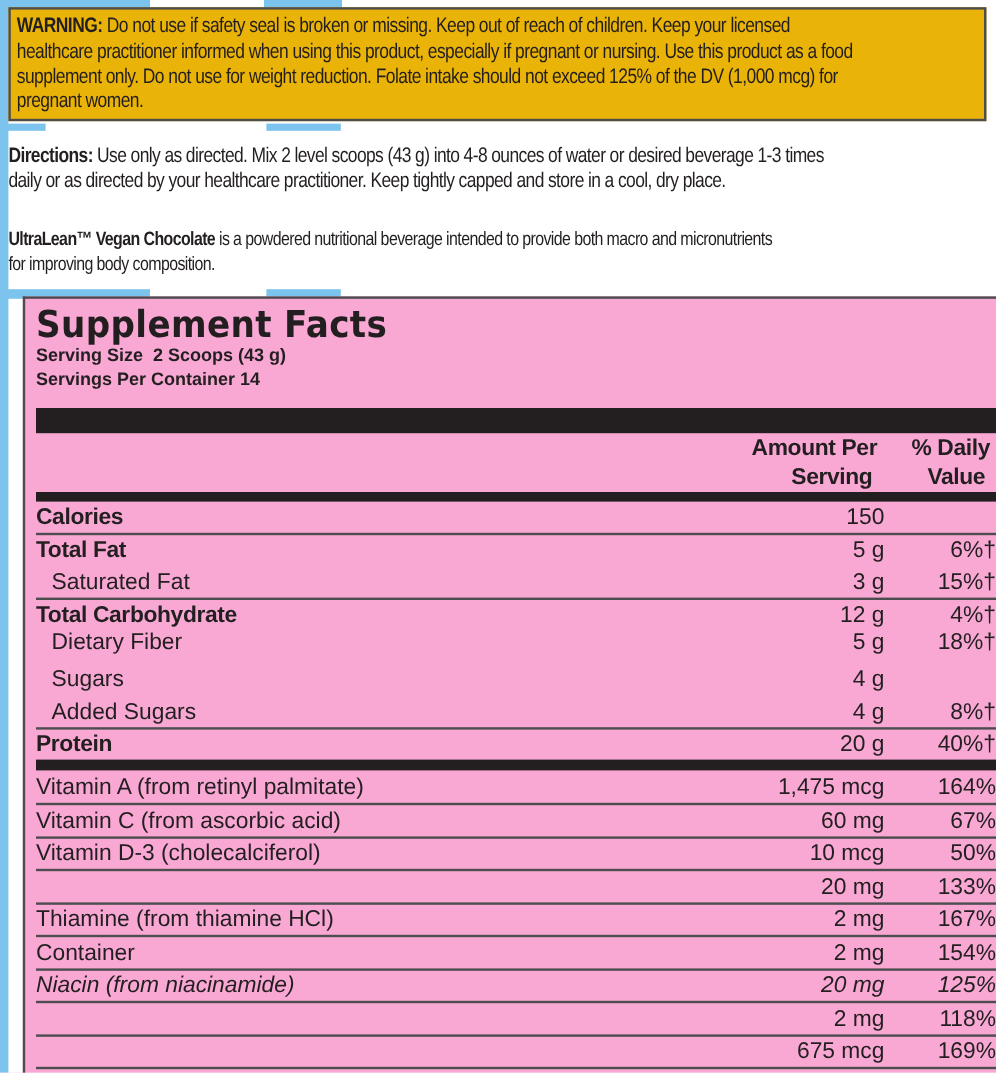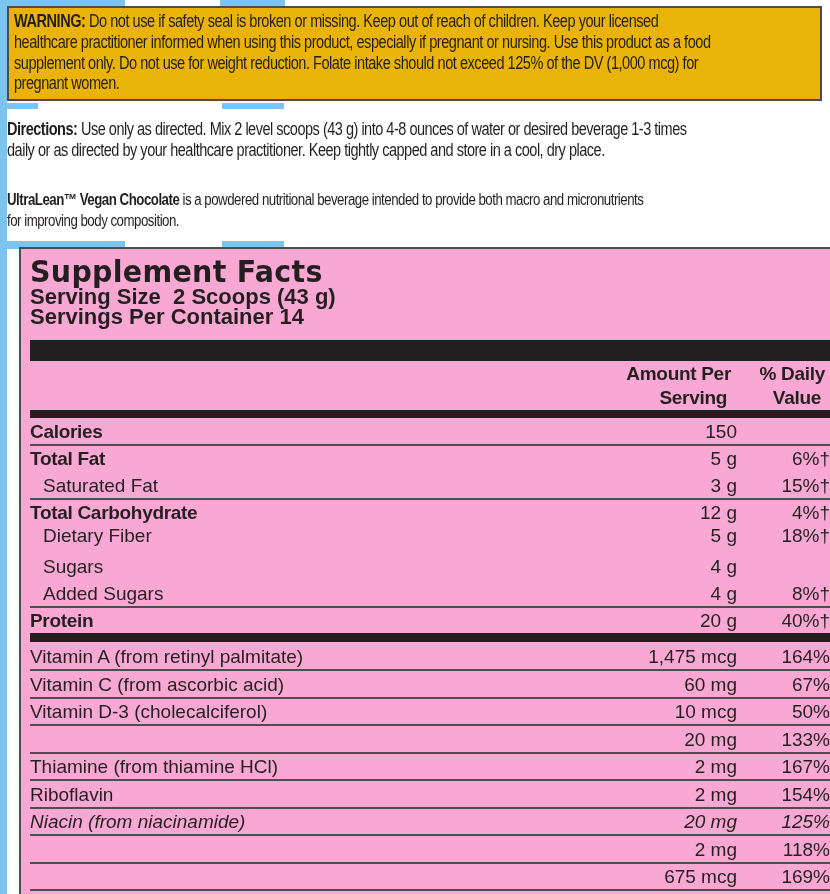--- a/index.html
+++ b/index.html
@@ -13,21 +13,21 @@
   .p5 { left:0; top:241px; width:125px; height:8px; }
   .p6 { left:222px; top:241px; width:62px; height:8px; }
   .warning-box { position:absolute; left:7px; top:6px; width:815px; height:95px; border:2px solid #4d4d4f; background:#eab308; box-sizing:border-box; padding:3px 5px; font-size:17.5px; line-height:20.8px; letter-spacing:-0.55px; transform-origin:left top; }
   .warning-box b { font-weight:bold; }
   .directions { position:absolute; left:7px; top:119px; width:818px; font-size:17.5px; line-height:20.8px; letter-spacing:-0.6px; }
   .desc { position:absolute; left:7px; top:190px; width:818px; font-size:16px; line-height:20.8px; letter-spacing:-0.6px; }
   .sx { display:inline-block; transform:scaleX(0.83); transform-origin:left; white-space:nowrap; }
 
   .facts { position:absolute; left:3px; top:247px; width:822px; height:647px; border:2px solid #4d4d4f; border-bottom:none; box-sizing:border-box; background:#f9a8d4;margin-left:16px; }
   .title { position:absolute; left:9px; top:5px; font-size:31px; font-weight:900; font-family:"DejaVu Sans", sans-serif; letter-spacing:0.3px; line-height:34px; transform:scaleX(0.92); transform-origin:left; }
-  .serving { position:absolute; left:9px; top:38px; font-size:22px; font-weight:bold; line-height:20px; }
+  .serving { position:absolute; left:9px; top:38px; font-size:15px; font-weight:bold; line-height:20px; }
   .bar-thick { position:absolute; left:9px; width:802px; background:#231f20; }
   .hdr { position:absolute; top:113px; font-size:19px; font-weight:bold; line-height:24px; text-align:right; letter-spacing:-0.3px; }
   .hdr-amt { right:108px; }
   .hdr-dv { right:14px; }
 
   .row { position:absolute; left:9px; width:802px; height:27px; font-size:19px; line-height:27px; }
   .row .n { position:absolute; left:0; white-space:nowrap; }
   .row .n.sub { left:13px; }
   .row .n.bold { font-weight:bold; letter-spacing:-0.3px; }
   .row .a { position:absolute; right:95px; }
@@ -152,21 +152,21 @@
         <span class="d">133%</span>
       </div>
       <div class="rule" style="top: 502.5px;"></div>
       <div class="row" style="top: 504px;">
         <span class="n">Thiamine (from thiamine HCl)</span>
         <span class="a">2 mg</span>
         <span class="d">167%</span>
       </div>
       <div class="rule" style="top: 530px;"></div>
       <div class="row" style="top: 531.5px;">
-        <span class="n">Riboflavin</span>
+        <span class="n">Container</span>
         <span class="a">2 mg</span>
         <span class="d">154%</span>
       </div>
       <div class="rule" style="top: 557.5px;"></div>
       <div class="row" style="top: 559px; font-style: italic;">
         <span class="n">Niacin (from niacinamide)</span>
         <span class="a">20 mg</span>
         <span class="d">125%</span>
       </div>
       <div class="rule" style="top: 585px;"></div>

